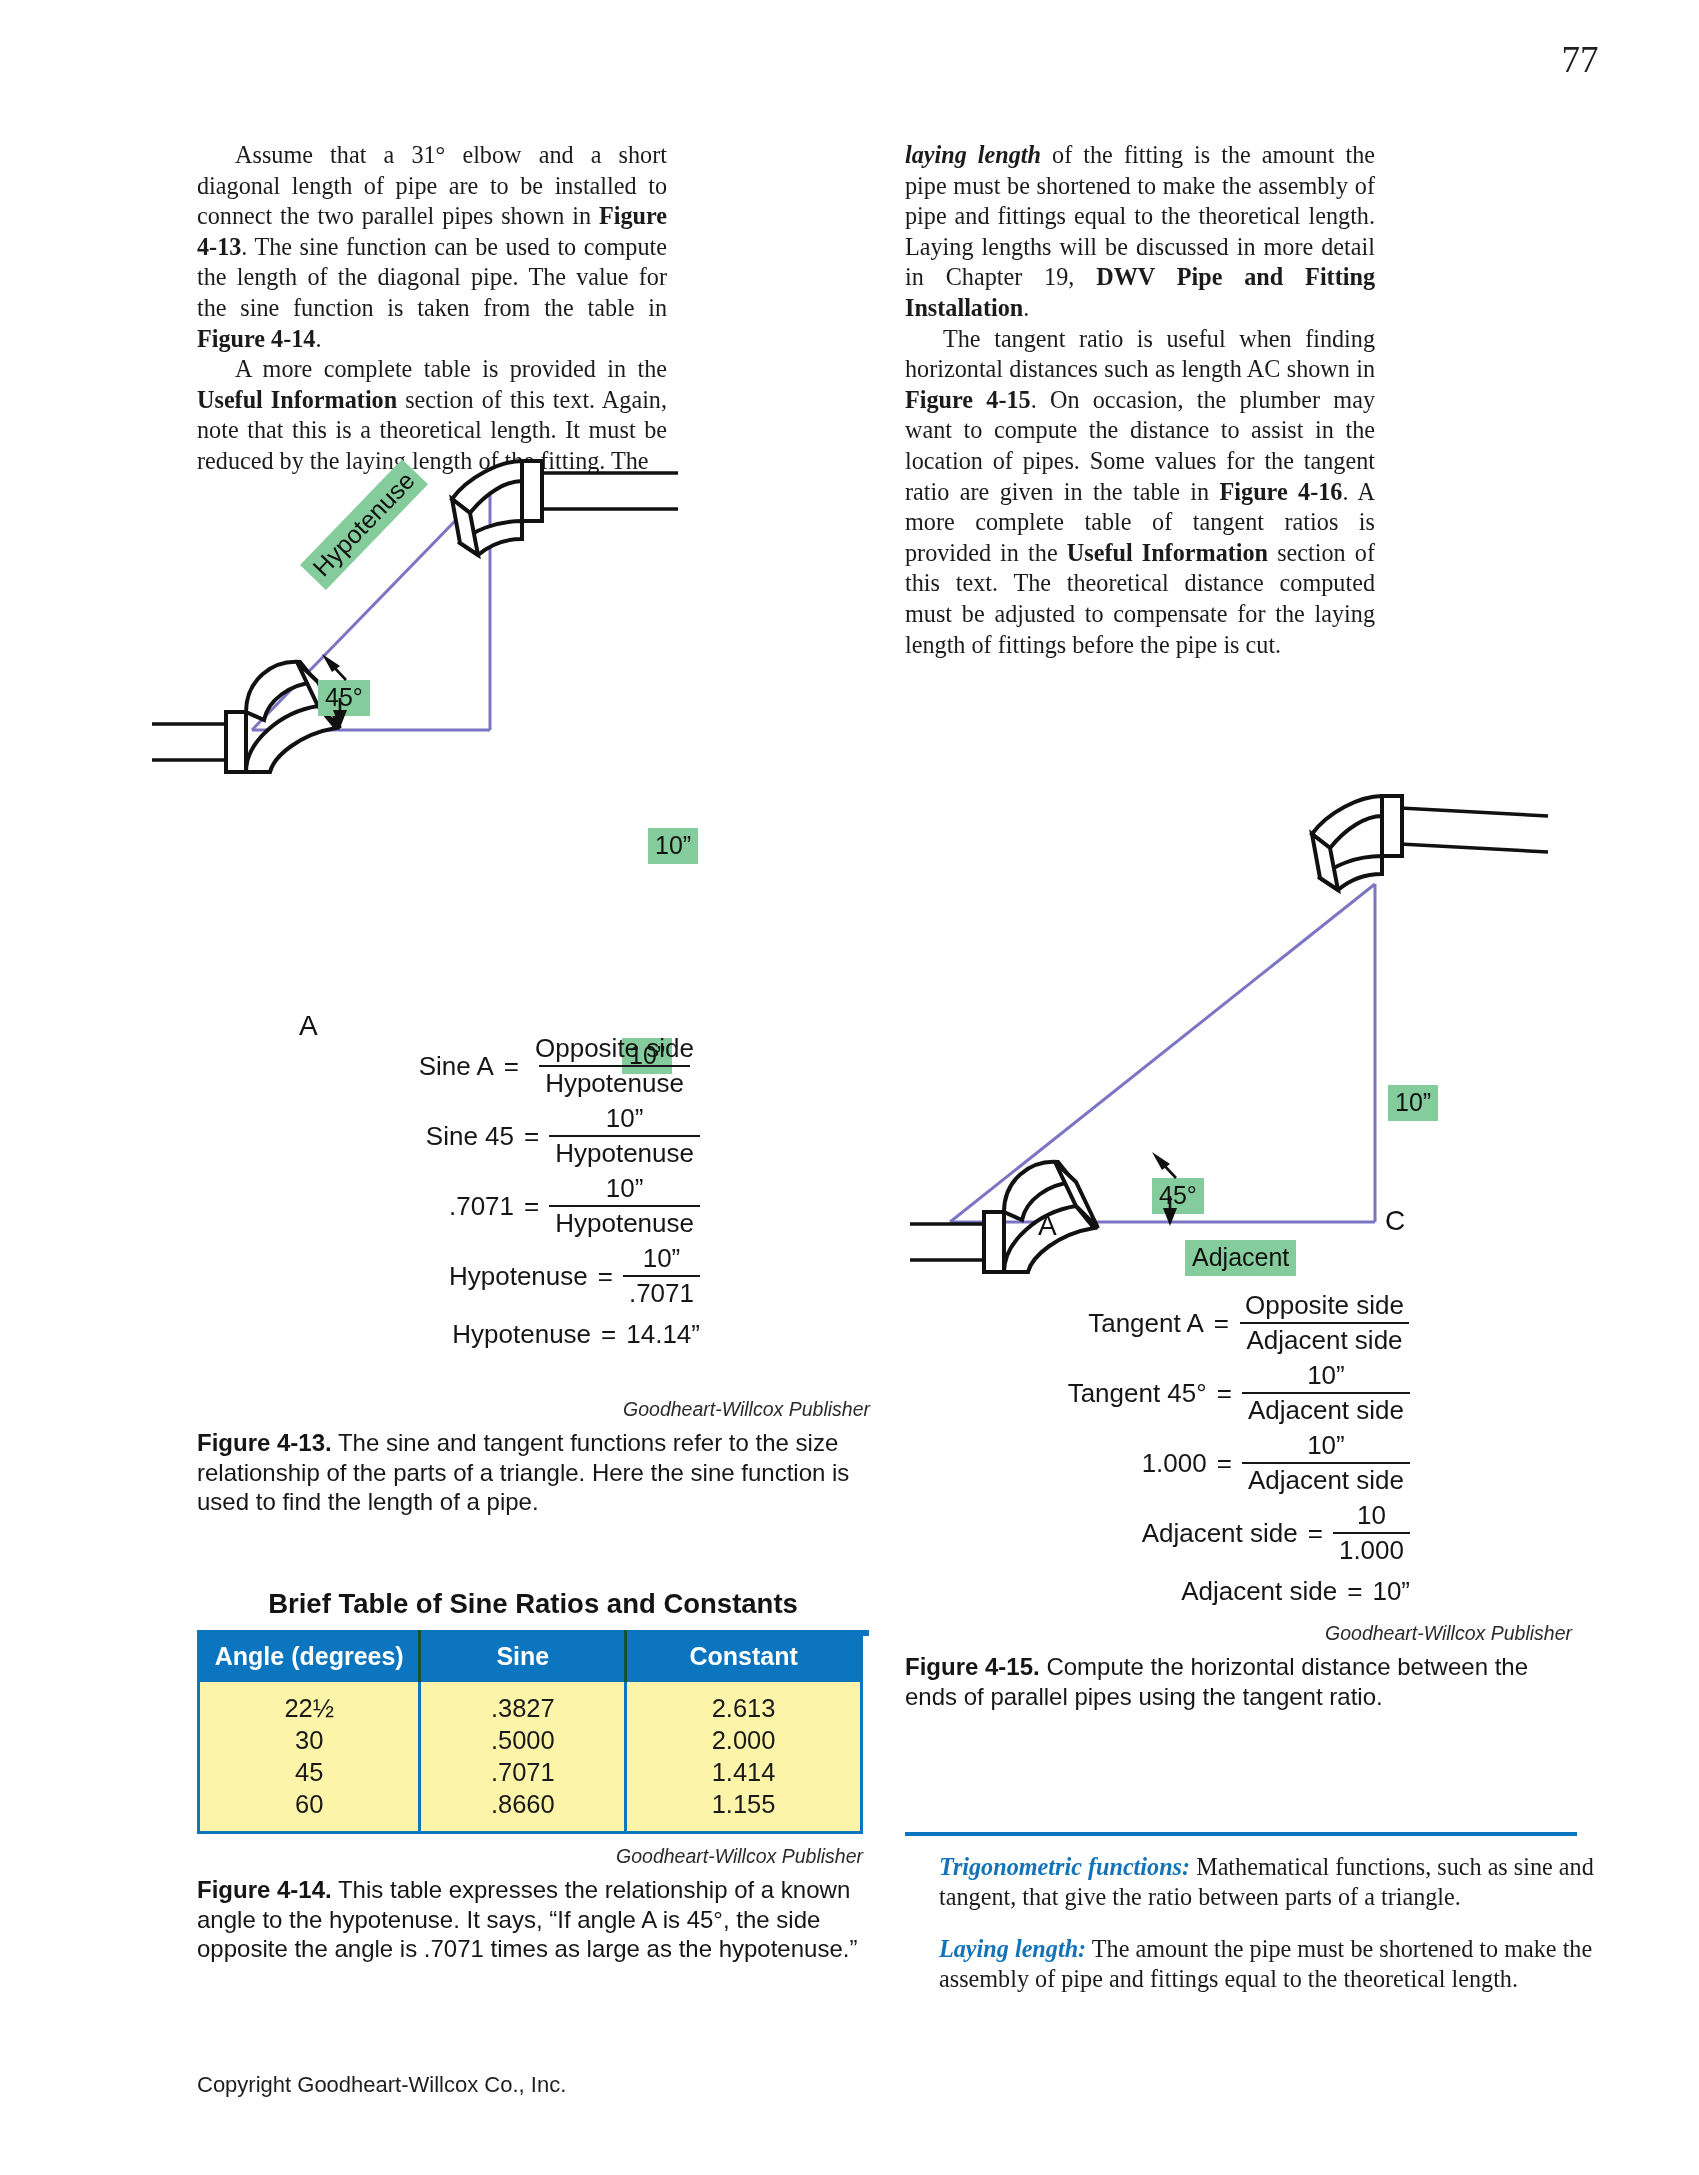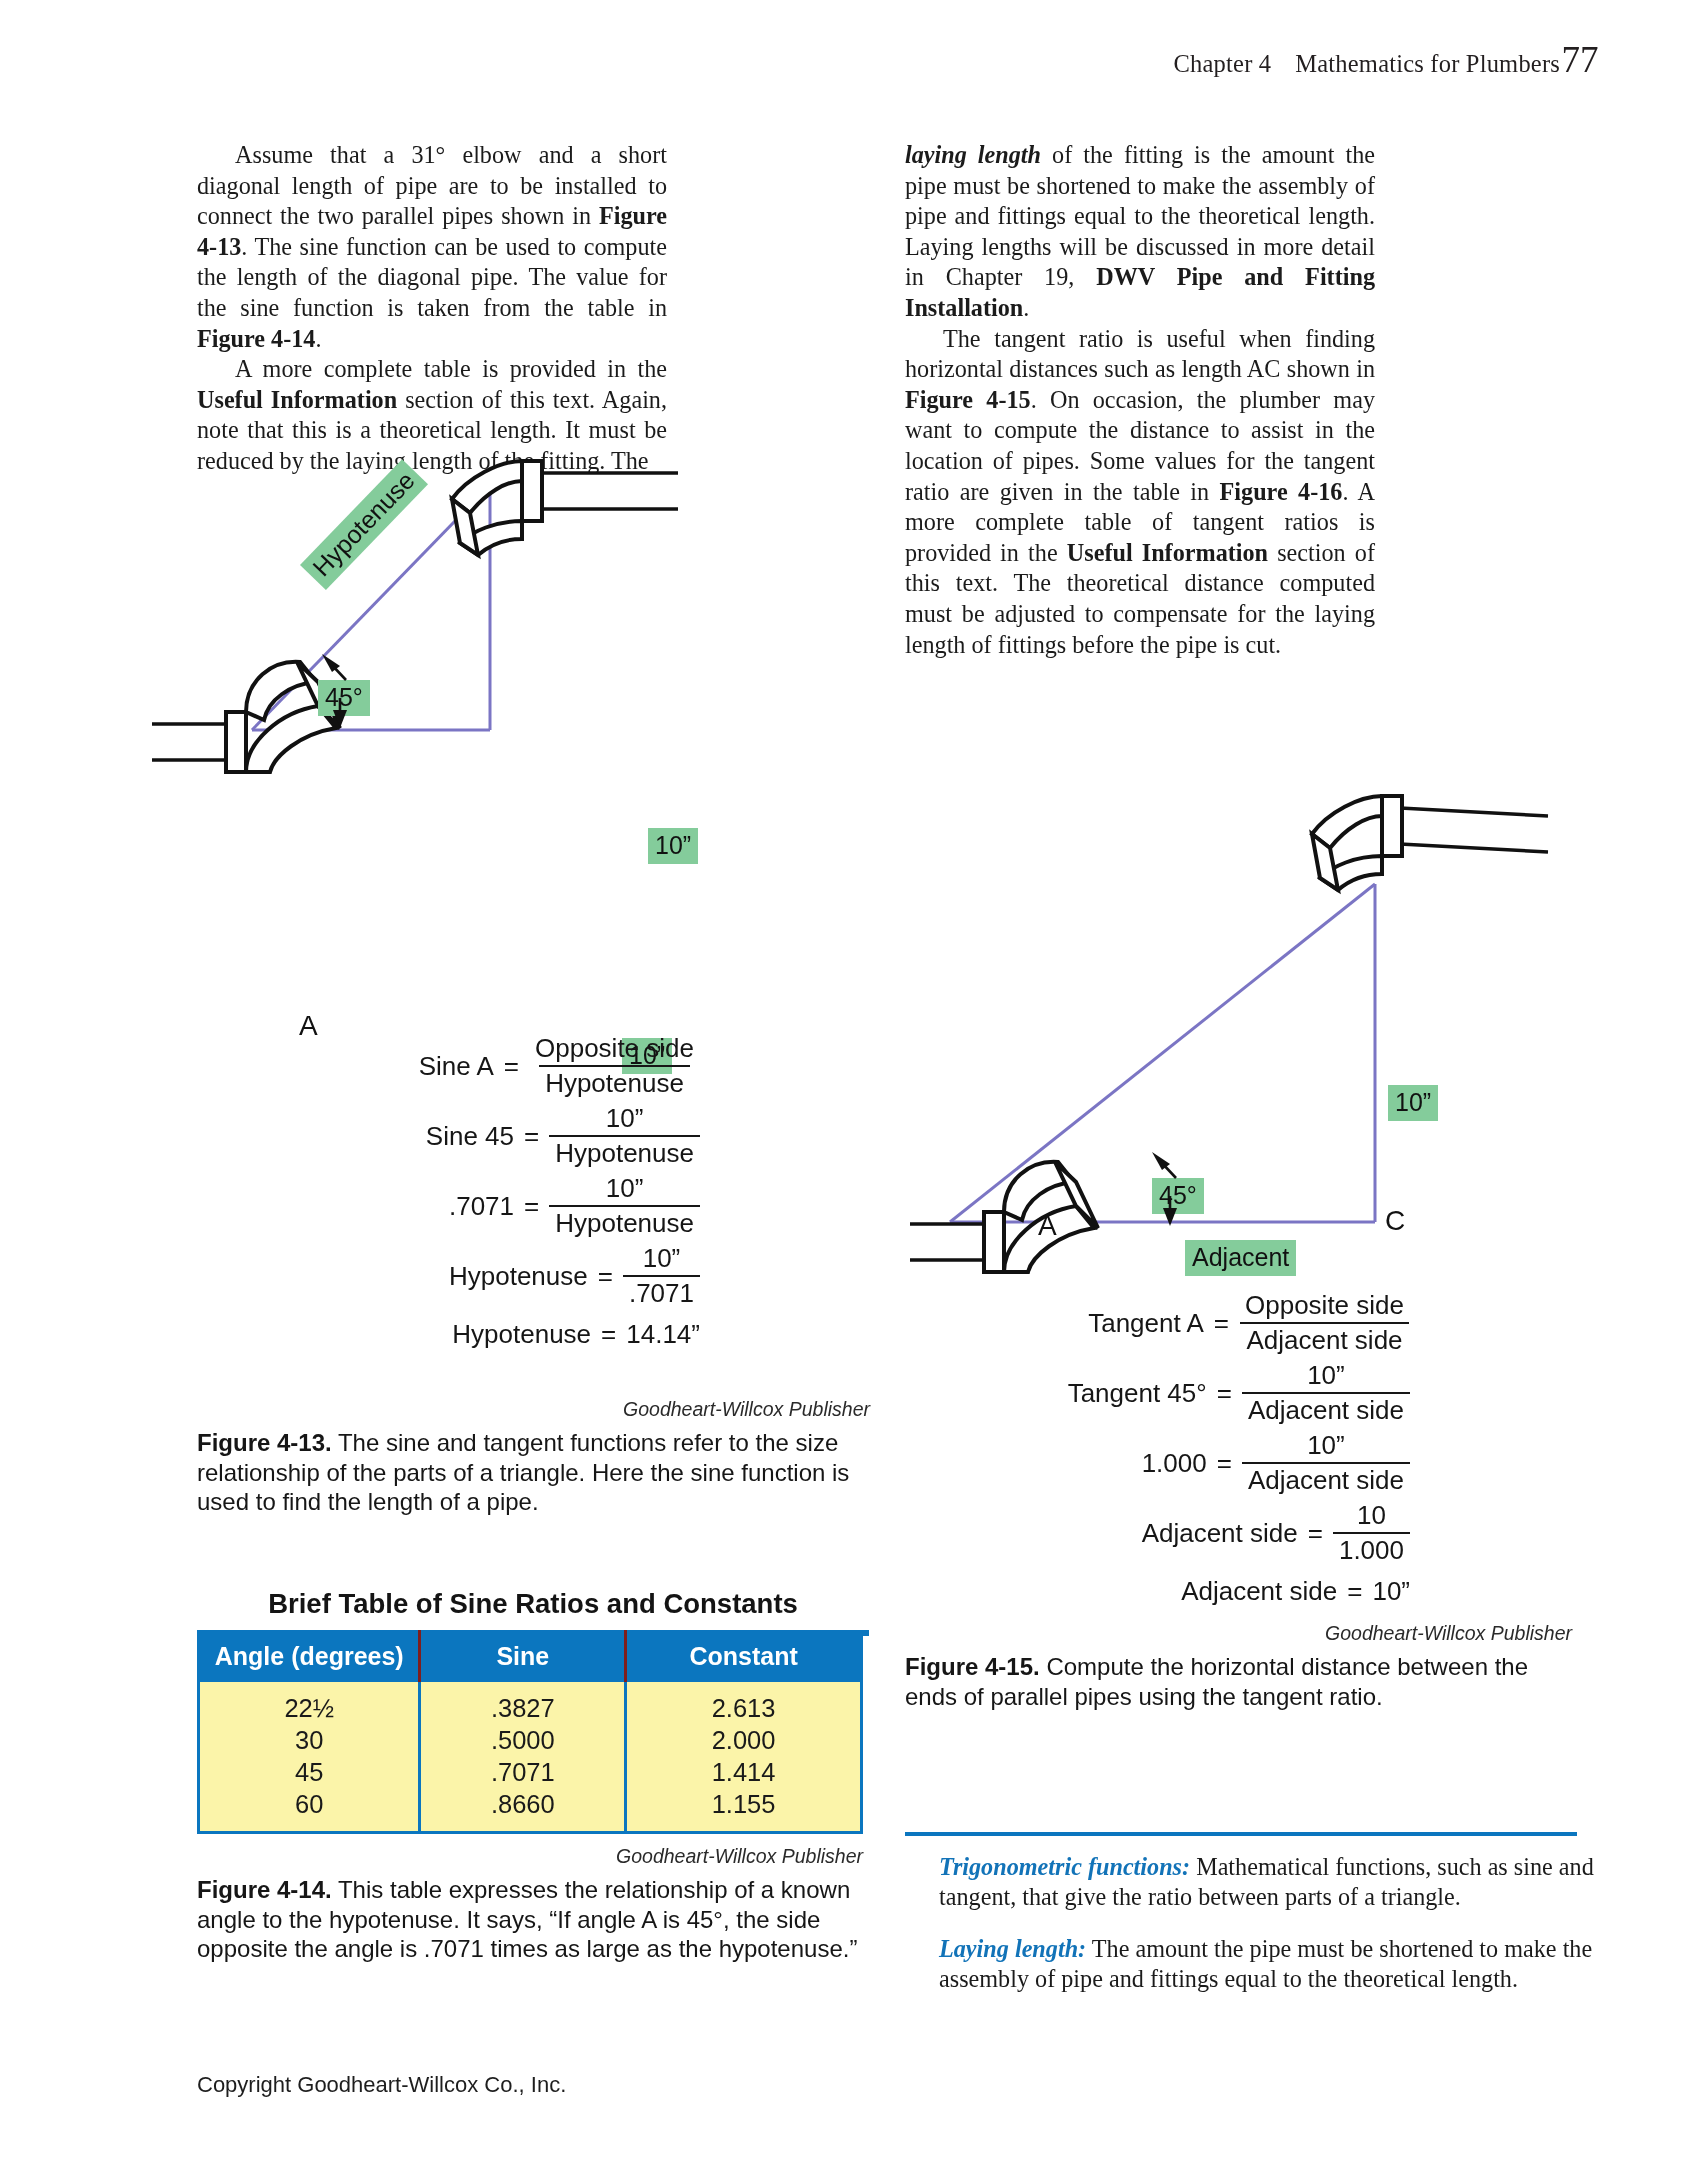--- a/index.html
+++ b/index.html
@@ -46,21 +46,21 @@
   .caption{position:absolute;font-family:"Liberation Sans",sans-serif;font-size:24px;
            line-height:29.5px;color:#161616;text-align:left;}
   .caption b{font-weight:bold;}
 
   
   .tbl-title{position:absolute;font-family:"Liberation Sans",sans-serif;font-weight:bold;
              font-size:27.5px;color:#141414;text-align:center;}
   table.sine{position:absolute;border-collapse:collapse;table-layout:fixed;}
   table.sine th{background:#0b76bf;color:#ffffff;font-family:"Liberation Sans",sans-serif;
                 font-weight:bold;font-size:25px;padding:9px 0 11px 0;text-align:center;
-                border-right:3px solid #7f1d1d;}
+                border-right:3px solid #14532d;}
   table.sine th:last-child{border-right:none;}
   table.sine td{background:#fbf4a9;font-family:"Liberation Sans",sans-serif;font-size:25.5px;
                 color:#1a1a1a;text-align:center;padding:1px 0 2px 0;}
   table.sine tbody tr td{border-right:3px solid #0b76bf;}
   table.sine tbody tr td:last-child{border-right:none;}
   table.sine tbody{outline:none;}
   .tbl-wrap{position:absolute;border:3px solid #0b76bf;}
 
   
   .defrule{position:absolute;height:4px;background:#0b76bf;}
@@ -72,25 +72,20 @@
   
   .footer{position:absolute;font-family:"Liberation Sans",sans-serif;font-size:22px;color:#1e1e1e;}
 
   svg{display:block;overflow:visible;}
 </style>
 </head>
 <body>
 
 <div class="page">
 
-  <div class="runhead">
-    <span class="rh-chap">Chapter 4</span>
-    <span class="rh-sep"></span>
-    <span class="rh-chap">Mathematics for Plumbers</span>
-  </div>
   <div class="pagenum">77</div>
 
   <div class="col col-left">
     <p><span>Assume that a 31° elbow and a short diagonal length of pipe are to be installed to connect the two parallel pipes shown in </span><b class="bk">Figure 4-13</b><span>. The sine function can be used to compute the length of the diagonal pipe. The value for the sine function is taken from the table in </span><b class="bk">Figure 4-14</b><span>.</span></p>
     <p><span>A more complete table is provided in the </span><b class="bk">Useful Information</b><span> section of this text. Again, note that this is a theoretical length. It must be reduced by the laying length of the fitting. The</span></p>
   </div>
 
   <div class="col col-right">
     <p style="text-indent:0"><i class="it">laying length</i><span> of the fitting is the amount the pipe must be shortened to make the assembly of pipe and fittings equal to the theoretical length. Laying lengths will be discussed in more detail in Chapter 19, </span><b class="bk">DWV Pipe and Fitting Installation</b><span>.</span></p>
     <p><span>The tangent ratio is useful when finding horizontal distances such as length AC shown in </span><b class="bk">Figure 4-15</b><span>. On occasion, the plumber may want to compute the distance to assist in the location of pipes. Some values for the tangent ratio are given in the table in </span><b class="bk">Figure 4-16</b><span>. A more complete table of tangent ratios is provided in the </span><b class="bk">Useful Information</b><span> section of this text. The theoretical distance computed must be adjusted to compensate for the laying length of fittings before the pipe is cut.</span></p>

